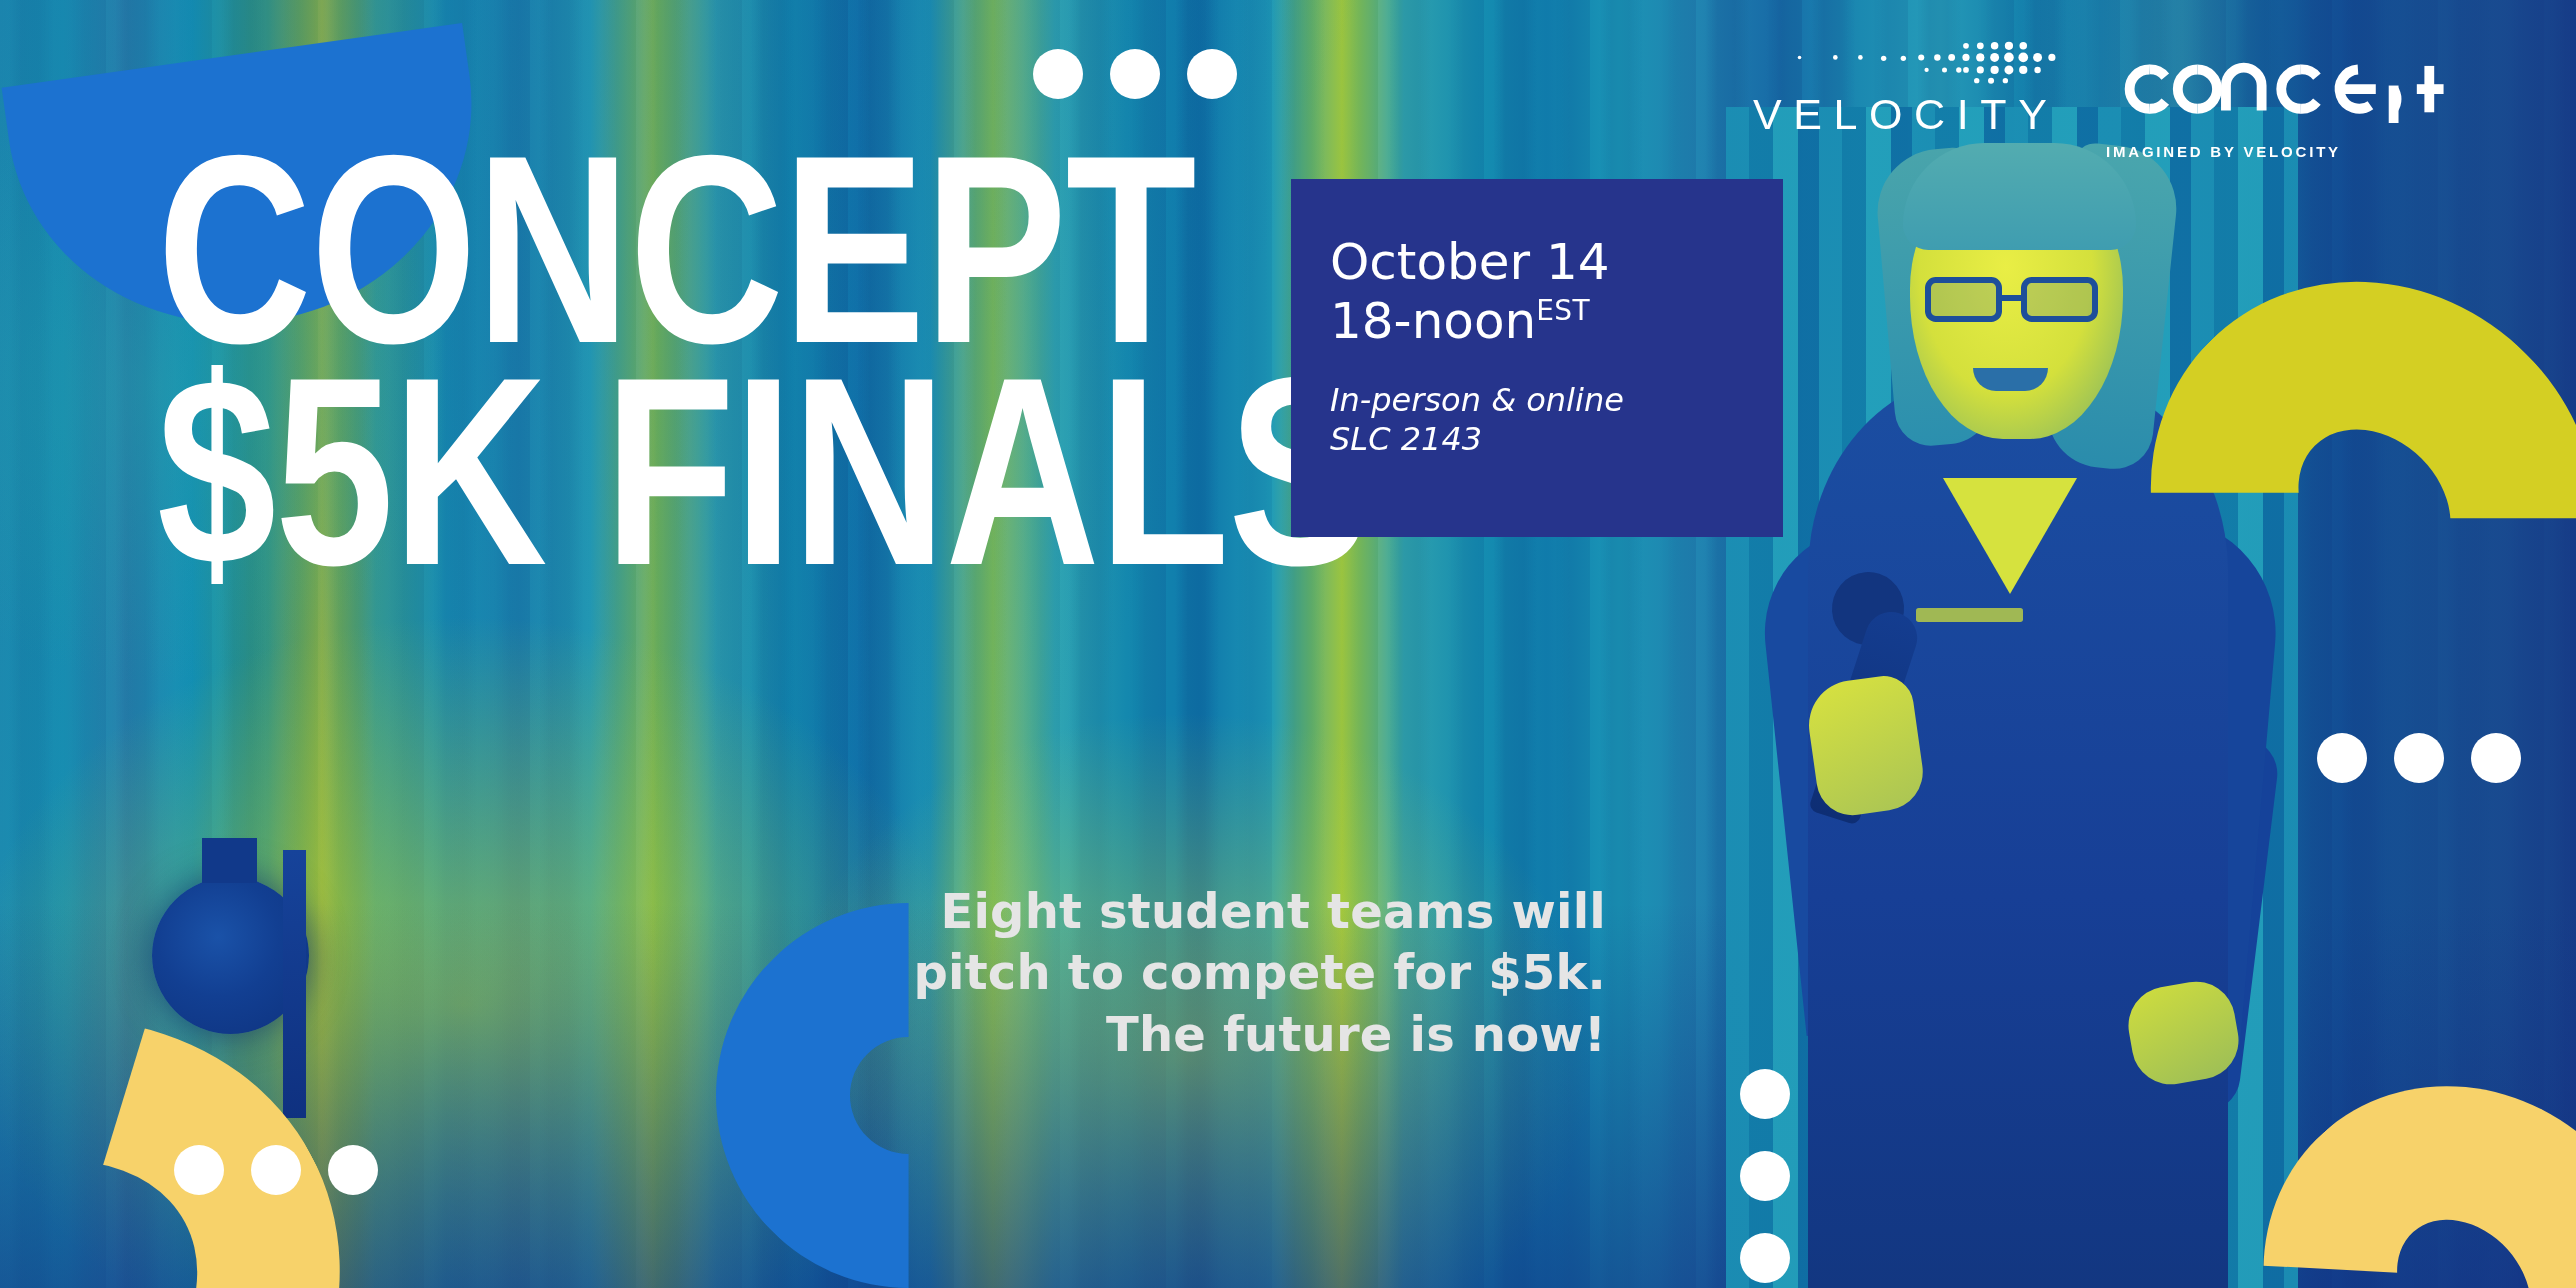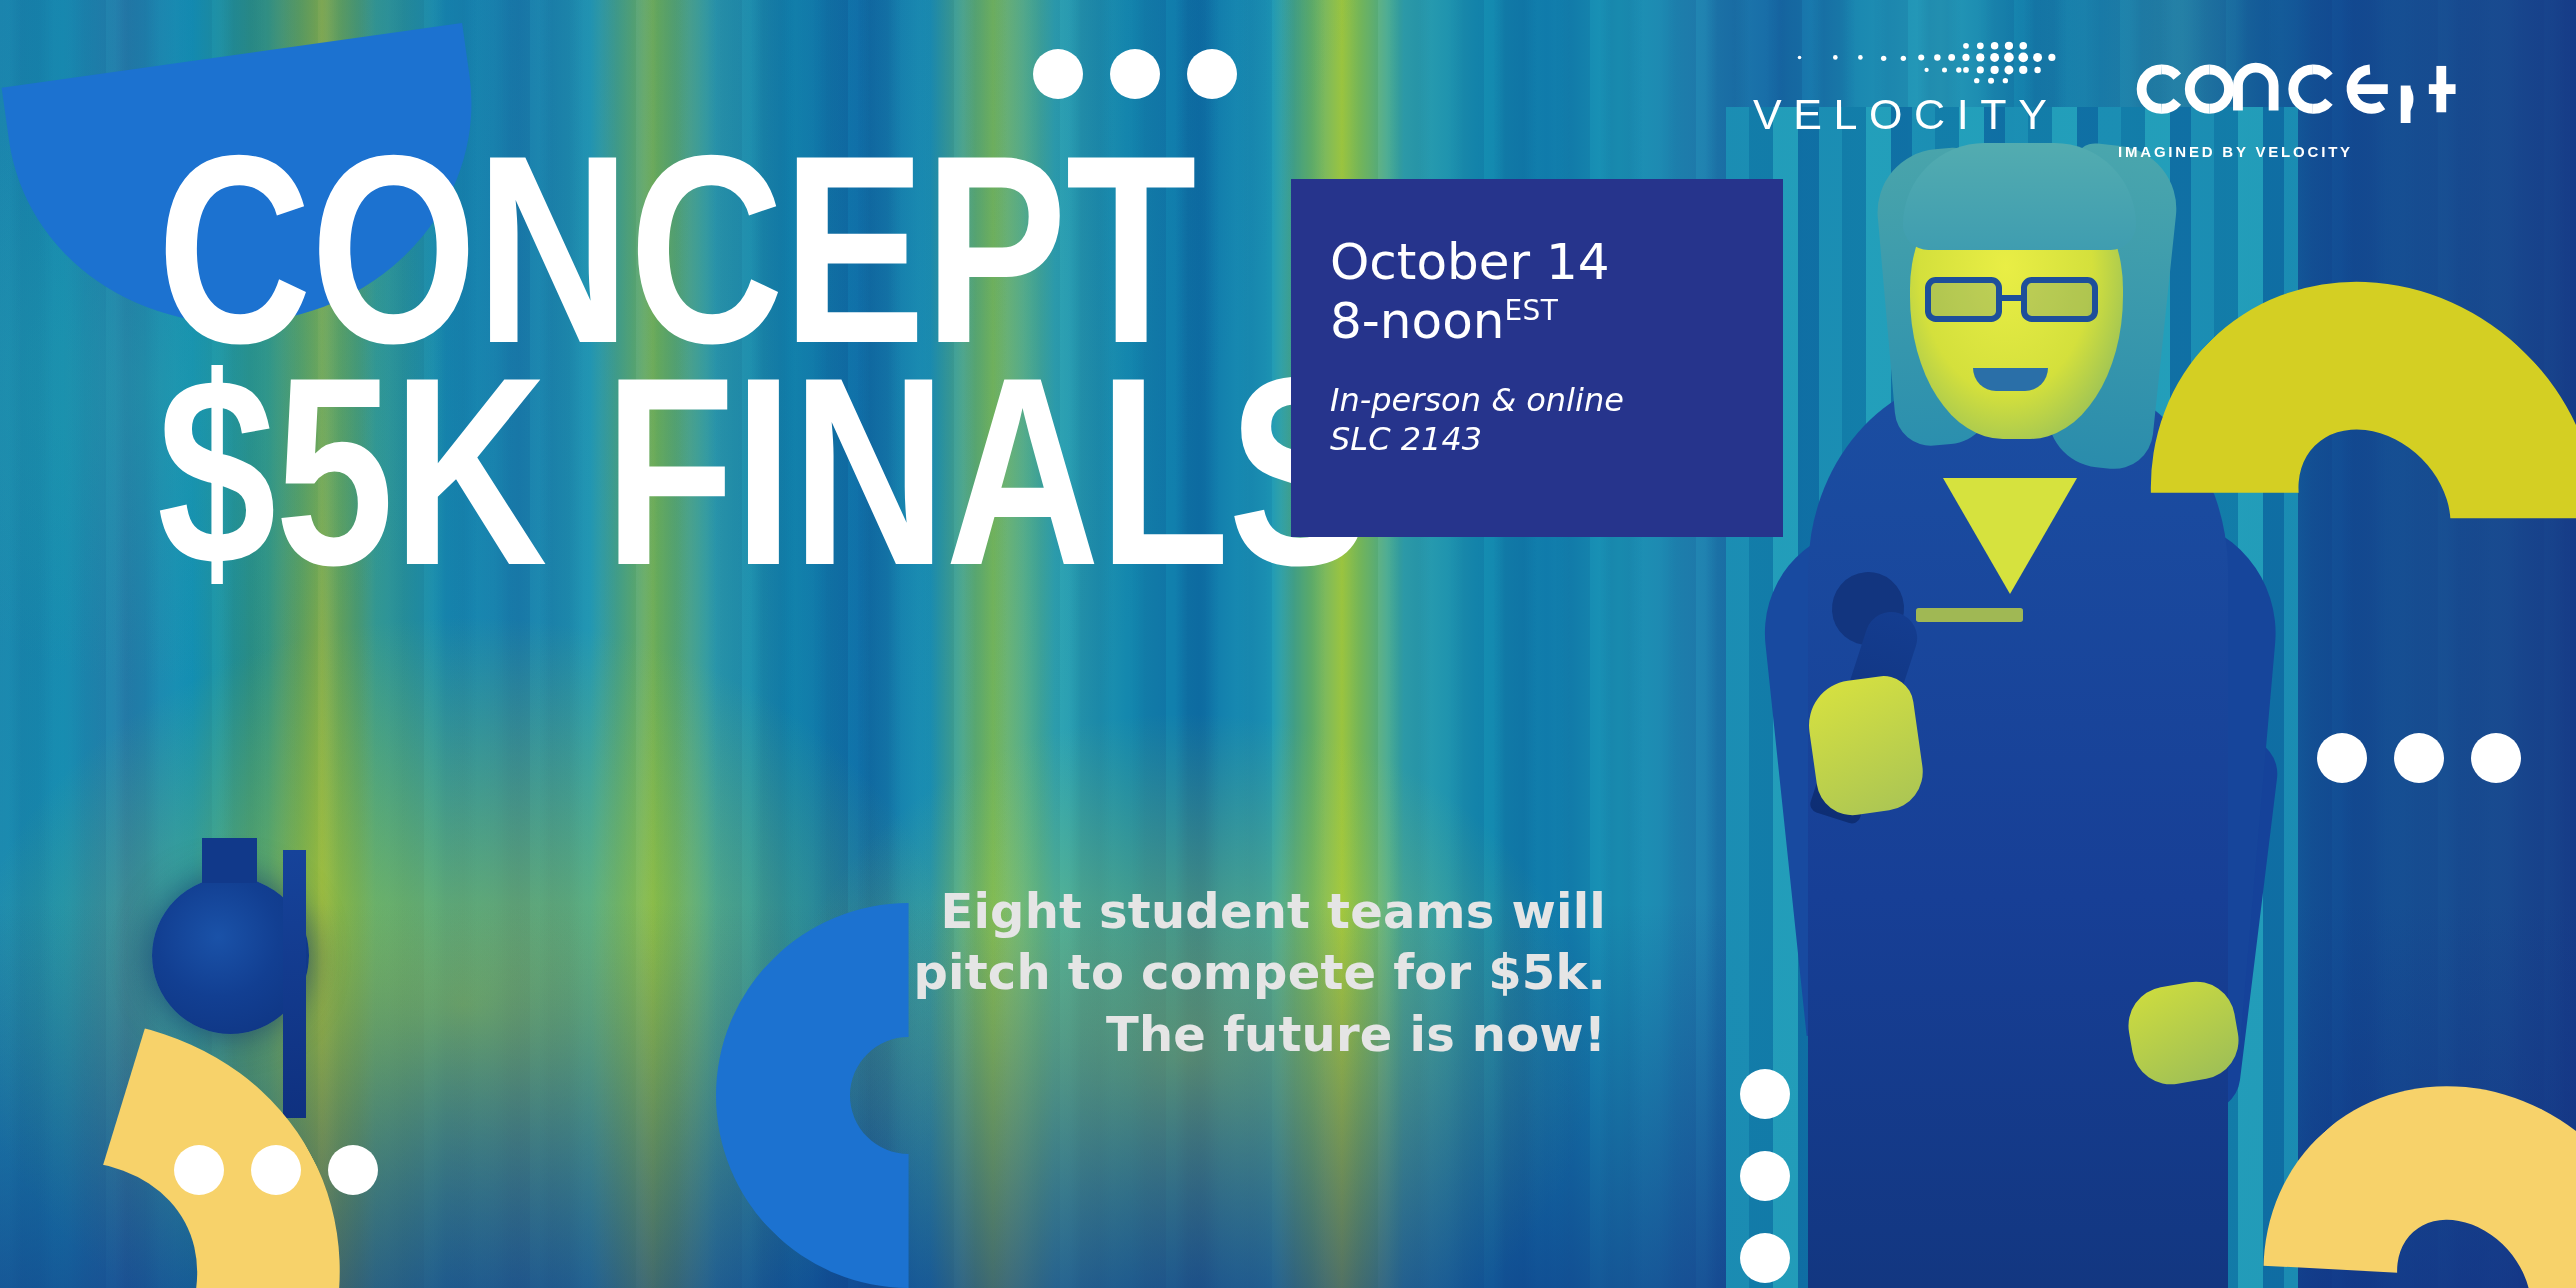--- a/index.html
+++ b/index.html
@@ -215,21 +215,21 @@
   .dots{position:absolute;display:flex;gap:27px;}
   .dots.vert{flex-direction:column;gap:32px;}
   .dot{width:50px;height:50px;border-radius:50%;background:#ffffff;}
   .dots-top{left:1033px;top:49px;}
   .dots-right{left:2317px;top:733px;}
   .dots-botleft{left:174px;top:1145px;}
   .dots-botright{left:1740px;top:1069px;}
 
   
   .logos{
-    position:absolute;left:1753px;top:34px;display:flex;align-items:flex-start;gap:50px;
+    position:absolute;left:1753px;top:34px;display:flex;align-items:flex-start;gap:38px;
   }
   .logo-velocity{position:relative;width:315px;}
   .velocity-dots{position:relative;height:54px;margin-bottom:5.4px;}
   .velocity-word{
     color:#fff;font-size:43px;letter-spacing:11.6px;font-weight:400;
     font-family:"Liberation Sans", sans-serif;line-height:1;
   }
   .logo-concept{position:relative;width:338px;padding-top:23px;}
   .concept-word{
     color:#fff;font-size:55px;letter-spacing:1.8px;font-weight:700;line-height:1;
@@ -424,21 +424,21 @@
   </div>
 
   <div class="headline">
     <span class="hl-line hl1">CONCEPT</span>
     <span class="hl-line hl2">$5K FINALS</span>
   </div>
 
   <div class="date-panel">
     <div class="dp-line">October 14</div>
     <div class="dp-line">
-      <span>8-noon</span><span class="dp-sup">EST</span>
+      <span>18-noon</span><span class="dp-sup">EST</span>
     </div>
     <div class="dp-gap"></div>
     <div class="dp-small">In-person &amp; online</div>
     <div class="dp-small">SLC 2143</div>
   </div>
 
   <div class="bodycopy">
     <span class="bc-line">Eight student teams will</span>
     <span class="bc-line">pitch to compete for $5k.</span>
     <span class="bc-line">The future is now!</span>

